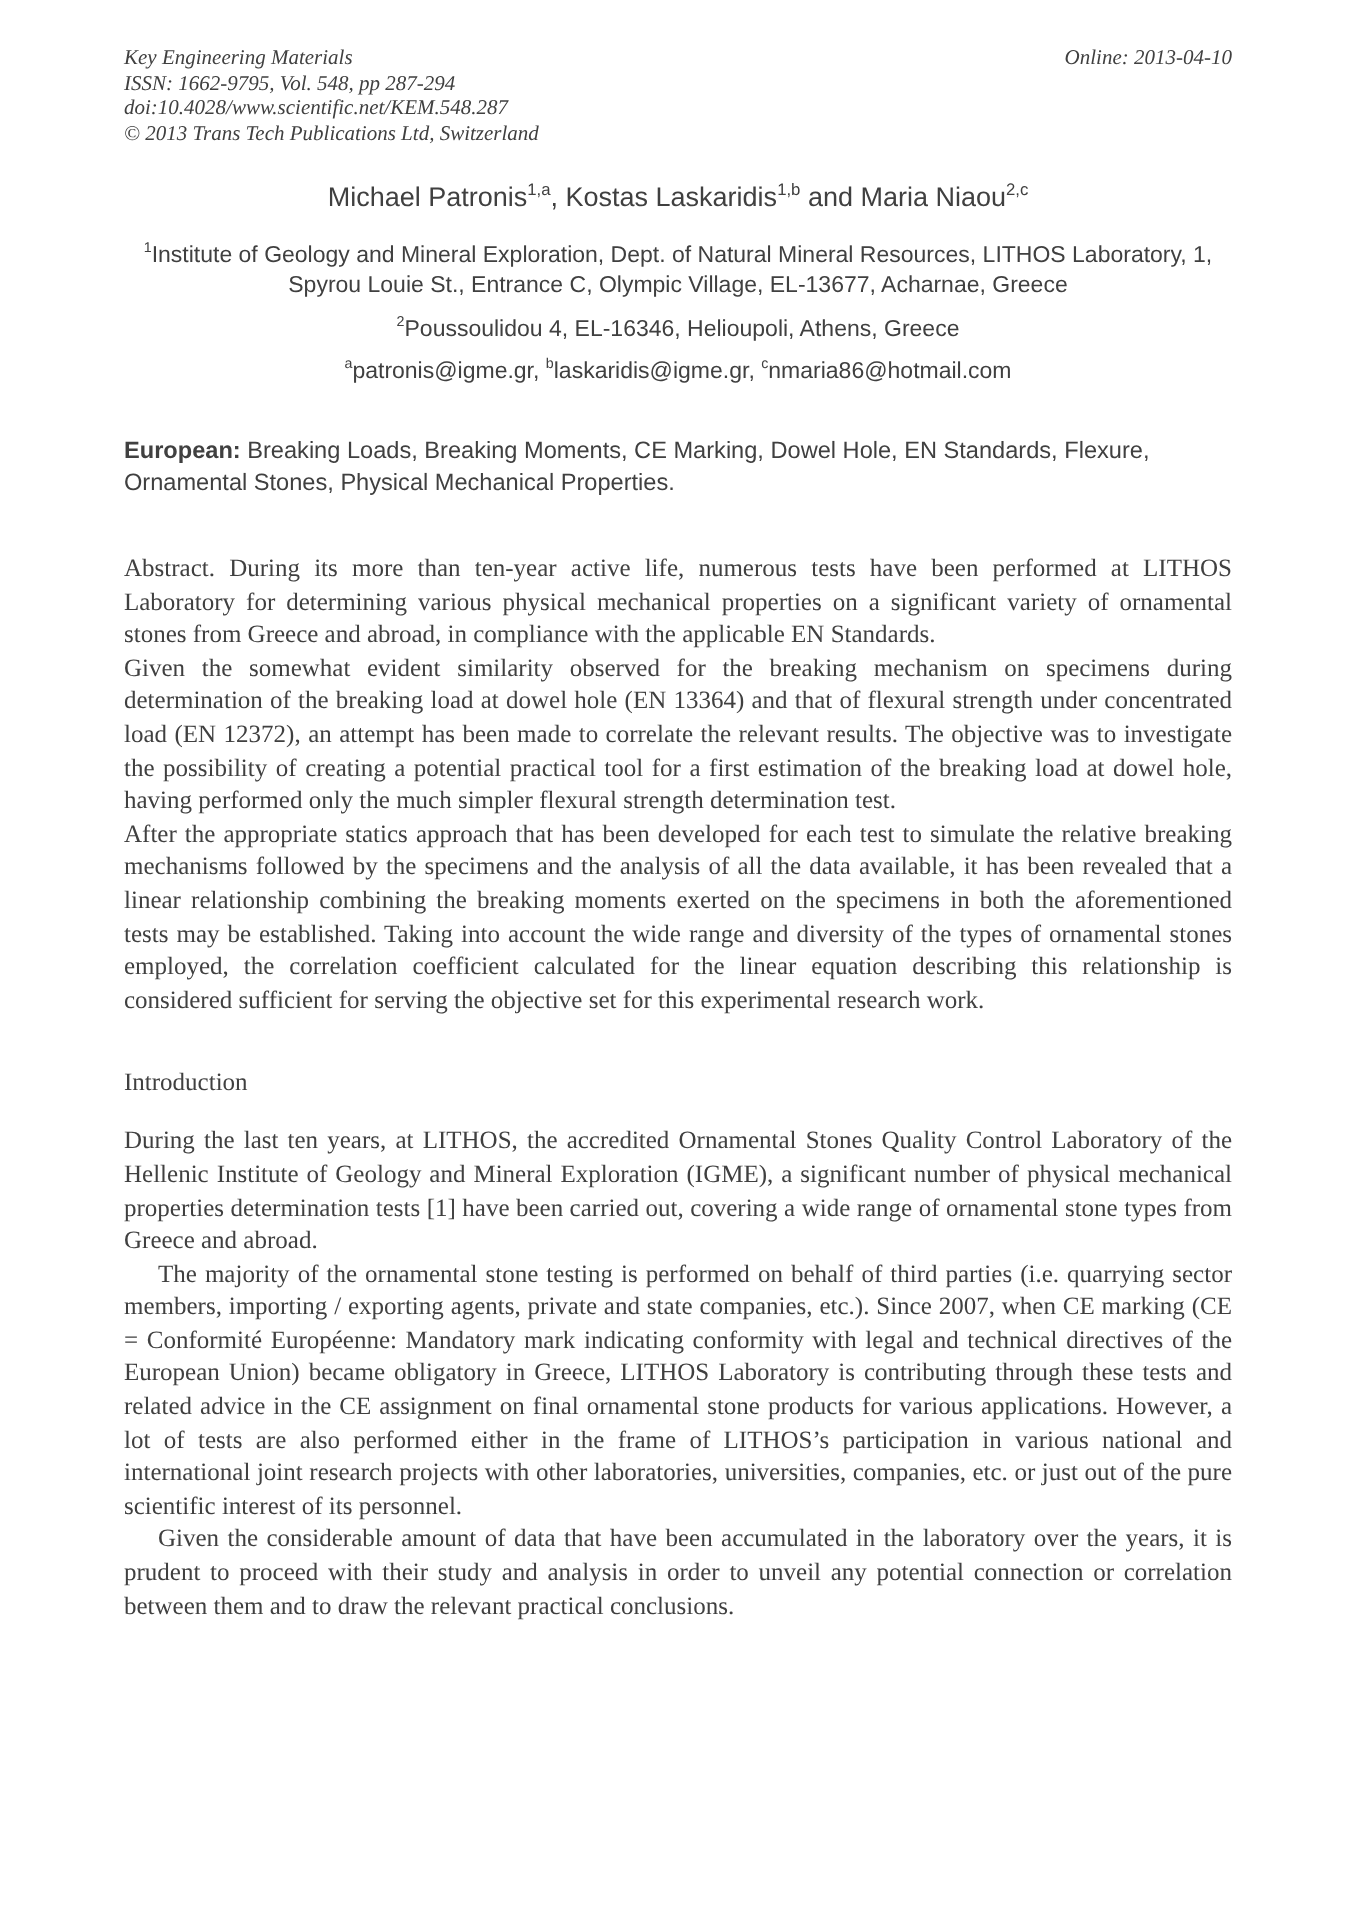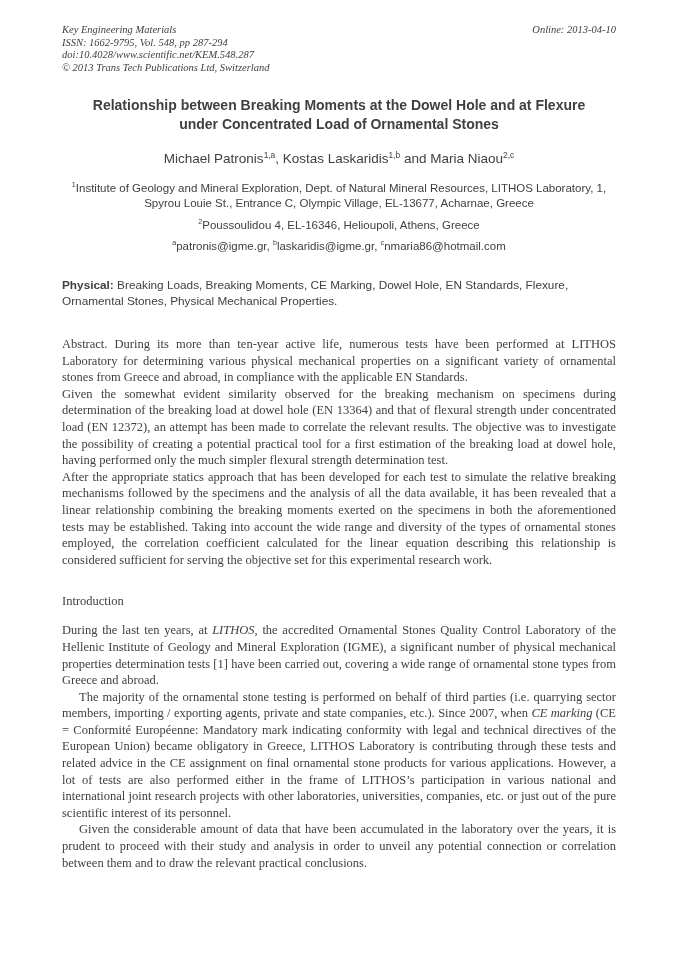--- a/index.html
+++ b/index.html
@@ -91,48 +91,47 @@
     font-size: 12.5px;
     font-weight: normal;
   }
   .body-par {
     font-size: 12.5px;
     line-height: 16.6px;
     text-align: justify;
   }
   .body-par.first { margin-top: 13px; }
   .body-par.indent { text-indent: 17px; }
-  .italic { font-style: italic; }
+  .italic { }
 </style>
 </head>
 <body>
 
 <div class="page">
 
   <div class="jheader">
     <div class="left">
       <div>Key Engineering Materials</div>
       <div>ISSN: 1662-9795, Vol. 548, pp 287-294</div>
       <div>doi:10.4028/www.scientific.net/KEM.548.287</div>
       <div>© 2013 Trans Tech Publications Ltd, Switzerland</div>
     </div>
     <div class="right">Online: 2013-04-10</div>
   </div>
 
-  <div class="title">Relationship between Breaking Moments at the Dowel Hole and at Flexure under Concentrated Load of Ornamental Stones</div>
 
   <div class="authors"><span>Michael Patronis</span><sup>1,a</sup><span>, Kostas Laskaridis</span><sup>1,b</sup><span> and Maria Niaou</span><sup>2,c</sup></div>
 
   <div class="affil1"><sup>1</sup><span>Institute of Geology and Mineral Exploration, Dept. of Natural Mineral Resources, LITHOS Laboratory, 1, Spyrou Louie St., Entrance C, Olympic Village, EL-13677, Acharnae, Greece</span></div>
 
   <div class="affil2"><sup>2</sup><span>Poussoulidou 4, EL-16346, Helioupoli, Athens, Greece</span></div>
 
   <div class="emails"><sup>a</sup><span>patronis@igme.gr, </span><sup>b</sup><span>laskaridis@igme.gr, </span><sup>c</sup><span>nmaria86@hotmail.com</span></div>
 
-  <div class="keywords"><span class="kw-label">Physical:</span><span> Breaking Loads, Breaking Moments, CE Marking, Dowel Hole, EN Standards, Flexure, Ornamental Stones, Physical Mechanical Properties.</span></div>
+  <div class="keywords"><span class="kw-label">European:</span><span> Breaking Loads, Breaking Moments, CE Marking, Dowel Hole, EN Standards, Flexure, Ornamental Stones, Physical Mechanical Properties.</span></div>
 
   <div class="abstract">
     <p><span class="ab-label">Abstract.</span><span> During its more than ten-year active life, numerous tests have been performed at LITHOS Laboratory for determining various physical mechanical properties on a significant variety of ornamental stones from Greece and abroad, in compliance with the applicable EN Standards.</span></p>
     <p>Given the somewhat evident similarity observed for the breaking mechanism on specimens during determination of the breaking load at dowel hole (EN 13364) and that of flexural strength under concentrated load (EN 12372), an attempt has been made to correlate the relevant results. The objective was to investigate the possibility of creating a potential practical tool for a first estimation of the breaking load at dowel hole, having performed only the much simpler flexural strength determination test.</p>
     <p>After the appropriate statics approach that has been developed for each test to simulate the relative breaking mechanisms followed by the specimens and the analysis of all the data available, it has been revealed that a linear relationship combining the breaking moments exerted on the specimens in both the aforementioned tests may be established. Taking into account the wide range and diversity of the types of ornamental stones employed, the correlation coefficient calculated for the linear equation describing this relationship is considered sufficient for serving the objective set for this experimental research work.</p>
   </div>
 
   <div class="section-heading">Introduction</div>
 
   <p class="body-par first"><span>During the last ten years, at </span><span class="italic">LITHOS</span><span>, the accredited Ornamental Stones Quality Control Laboratory of the Hellenic Institute of Geology and Mineral Exploration (IGME), a significant number of physical mechanical properties determination tests [1] have been carried out, covering a wide range of ornamental stone types from Greece and abroad.</span></p>

